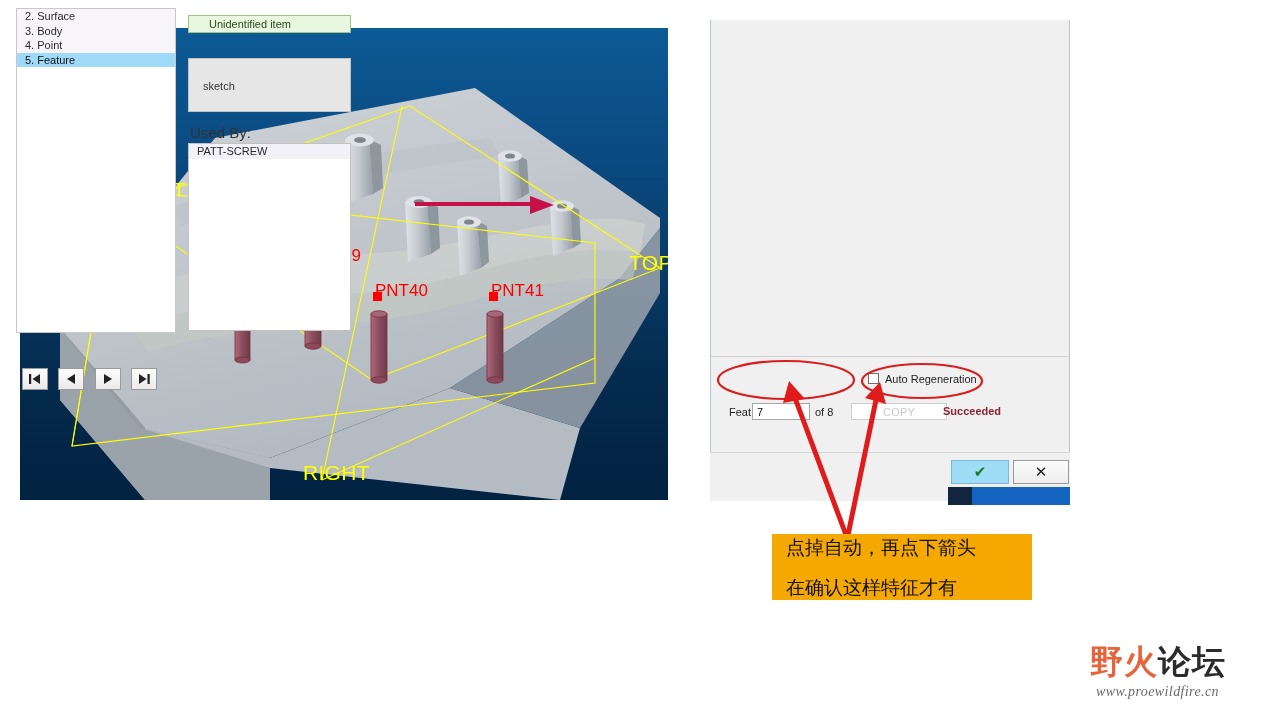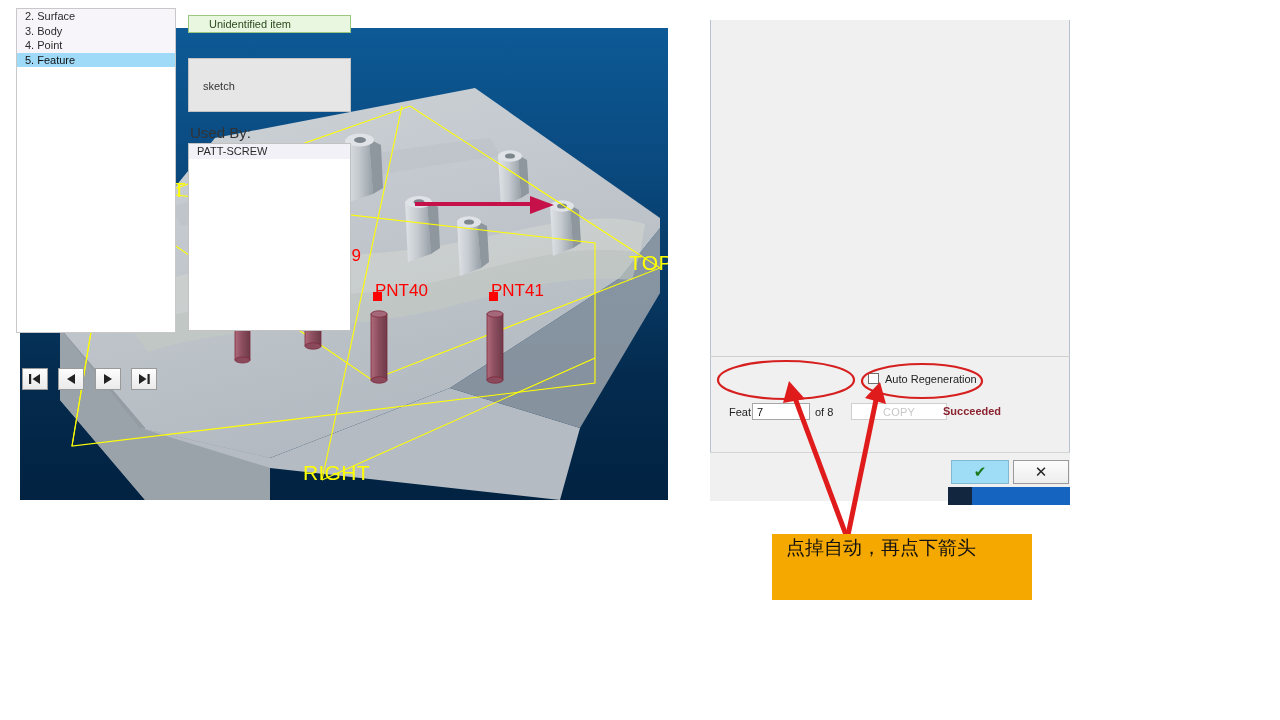--- a/index.html
+++ b/index.html
@@ -328,16 +328,21 @@
     </g>
 
     <g>
       <line x1="848" y1="535" x2="876" y2="400" stroke="#e01b1b" stroke-width="5"></line>
       <polygon points="880,382 886,404 865,398" fill="#e01b1b"></polygon>
     </g>
   </svg>
 
   <div class="callout">
     <div>点掉自动，再点下箭头</div>
-  </div>
-
+    <div>在确认这样特征才有</div>
+  </div>
+
+  <div class="wm">
+    <div class="wm-cn"><span>野</span><span>火</span><span class="dark">论坛</span></div>
+    <div class="wm-url">www.proewildfire.cn</div>
+  </div>
 
 </div>
 
 </body></html>

